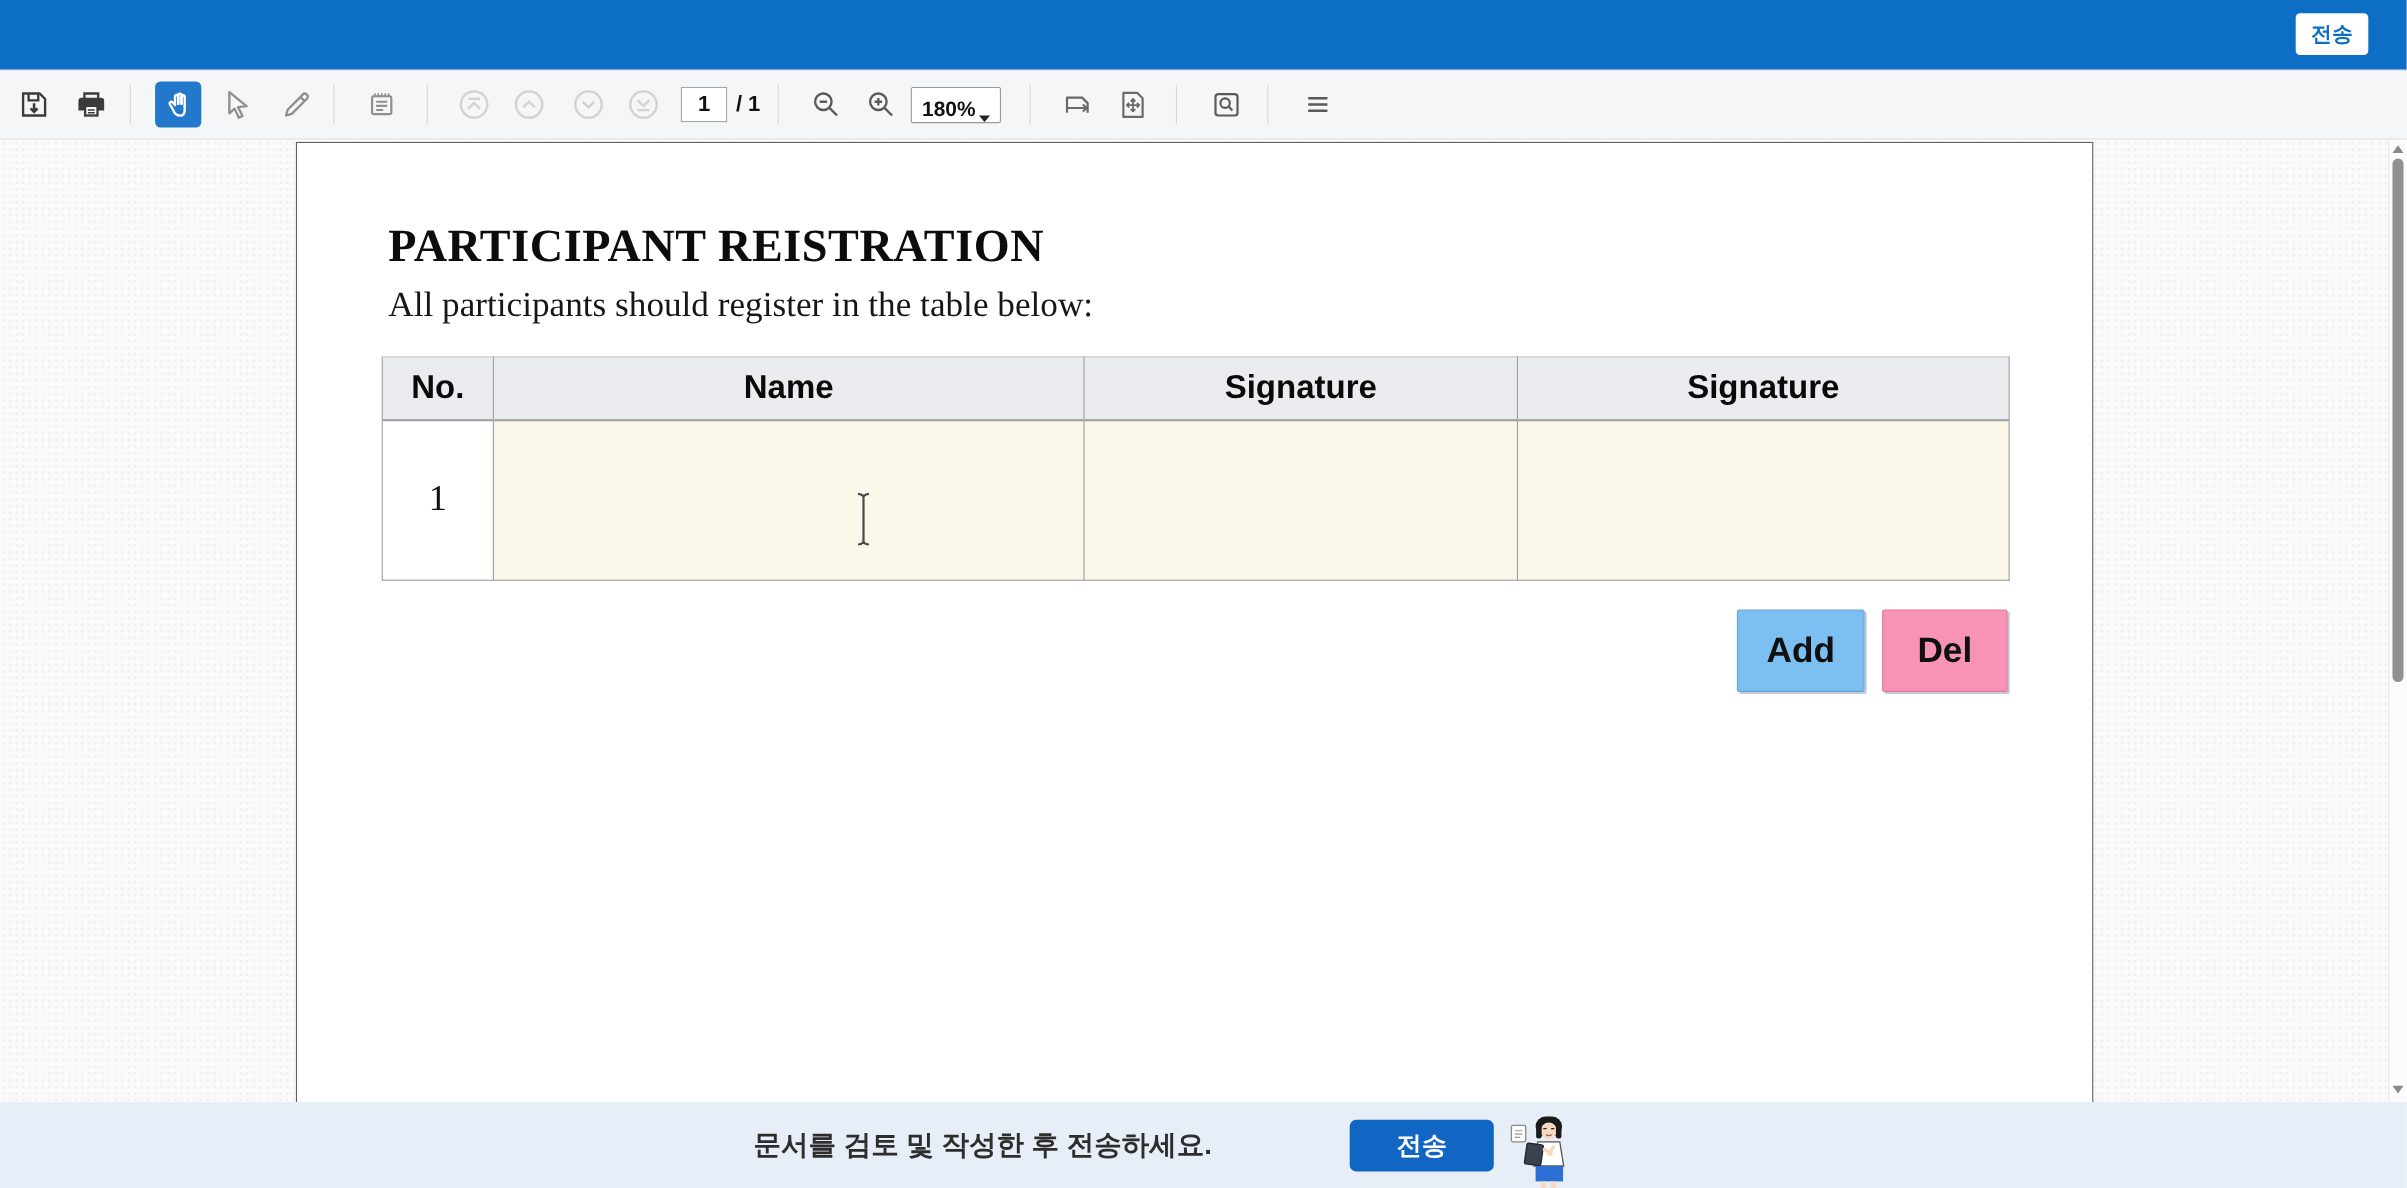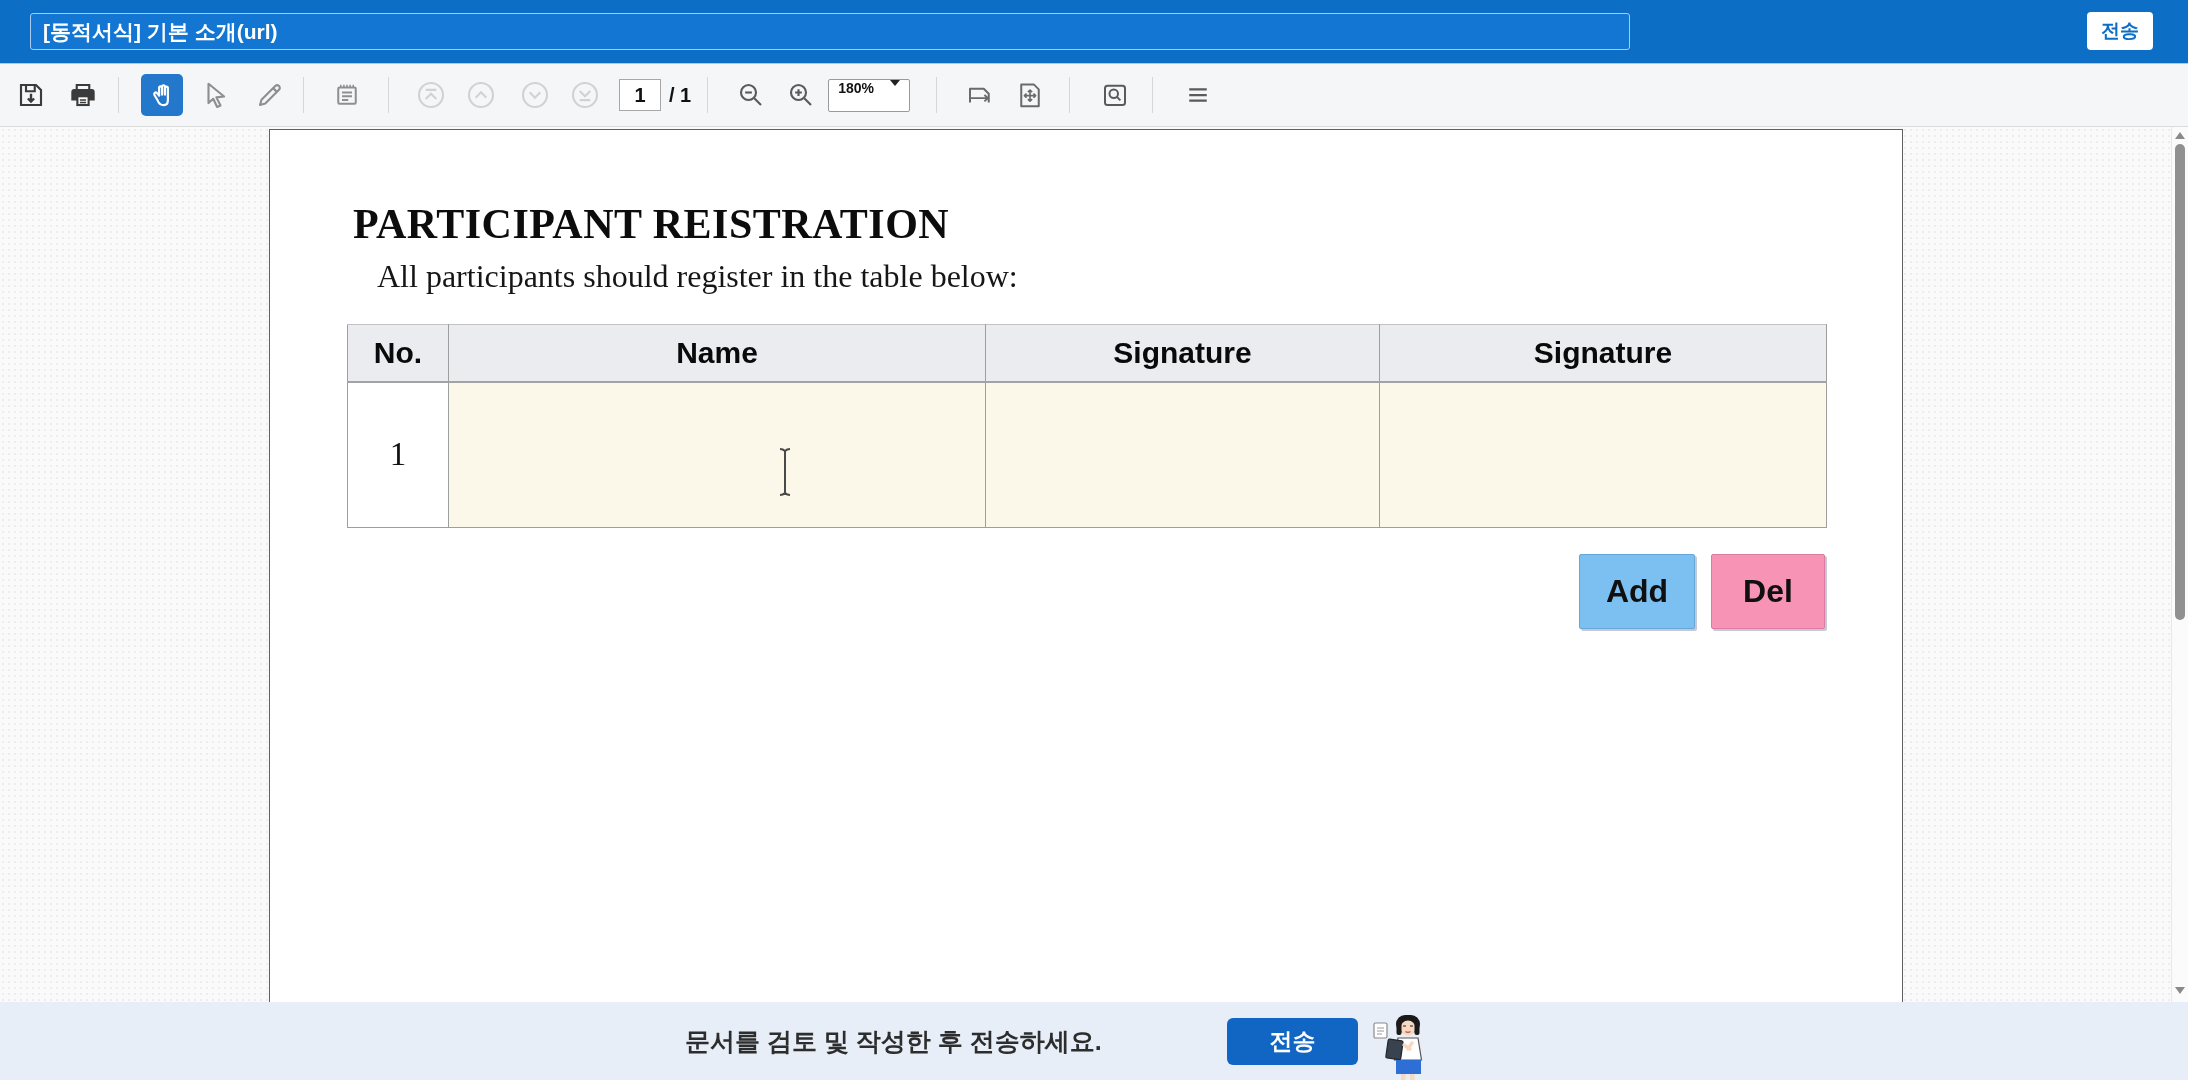--- a/index.html
+++ b/index.html
@@ -26,36 +26,36 @@
   .tb-icon { width:30px; height:30px; display:flex; align-items:center; justify-content:center; flex:0 0 auto; }
   .tb-icon svg { display:block; }
   .tb-divider { width:1px; height:36px; background:#d7d7d7; flex:0 0 auto; }
   .tool-active { width:42px; height:42px; background:#2478cb; border-radius:5px;
                  display:flex; align-items:center; justify-content:center; flex:0 0 auto; }
   .nav-btn { width:32px; height:32px; display:flex; align-items:center; justify-content:center; flex:0 0 auto; }
   .page-input { width:42px; height:32px; border:1px solid #a8a8a8; background:#fff; text-align:center;
                 font-weight:bold; font-size:20px; color:#111; font-family:"Liberation Sans", sans-serif; flex:0 0 auto; }
   .page-total { font-weight:bold; font-size:20px; color:#111; flex:0 0 auto; }
   .zoom-select { width:82px; height:33px; background:#fff; border:1px solid #9a9a9a; border-radius:2px;
-                 display:flex; align-items:flex-start; justify-content:space-between; padding:0 9px;
-                 font-weight:bold; font-size:14px; color:#111; cursor:pointer; flex:0 0 auto; }
+                 display:flex; align-items:flex-end; justify-content:space-between; padding:0 9px;
+                 font-weight:bold; font-size:19px; color:#111; cursor:pointer; flex:0 0 auto; }
   .caret-down { width:0; height:0; border-left:5px solid transparent; border-right:5px solid transparent;
                 border-top:6px solid #222; }
 
   
   .doc-area { position:absolute; left:0; top:127px; width:2171px; height:875px;
               background-color:#fafafa;
               background-image:radial-gradient(circle, #ededed 1px, transparent 1px);
               background-size:6px 6px; overflow:hidden; }
   .page { position:absolute; left:269px; top:2px; width:1634px; height:920px;
           background:#ffffff; border:1px solid #606060; }
   .doc-heading { position:absolute; left:83px; top:70px; font-family:Liberation Serif, serif;
                  font-weight:bold; font-size:42px; color:#0c0c0c; letter-spacing:0.5px; }
   .doc-subtitle { position:absolute; left:83px; top:128px; font-family:"Liberation Serif", serif;
-                  font-weight:normal; font-size:32px; color:#161616;margin-left:24px; }
+                  font-weight:normal; font-size:32px; color:#161616; }
 
   table.reg-table { position:absolute; left:77px; top:194px; width:1479px;
                     border-collapse:collapse; table-layout:fixed; }
   .reg-table th, .reg-table td { border:1px solid #9e9e9e; }
   .reg-table thead th { height:57px; background:#eaecef; font-family:"Liberation Sans", sans-serif;
                         font-weight:bold; font-size:30px; color:#0a0a0a; text-align:center;
                         border-top-color:#c2c2c2; border-bottom:2px solid #a3a3a3; }
   .reg-table tbody td { height:146px; background:#fbf7e9; }
   .reg-table tbody td.cell-no { background:#ffffff; text-align:center;
                         font-family:"Liberation Serif", serif; font-size:33px; color:#111; }
@@ -91,21 +91,20 @@
              font-weight:bold; font-size:23px; cursor:pointer;
              font-family:"Liberation Sans", sans-serif; }
   .bb-character { position:absolute; left:1372px; top:5px; }
 </style>
 </head>
 <body>
 
 <div class="app">
 
   <header class="topbar">
-    <input class="doc-title-input" value="[동적서식] 기본 소개(url)" style="">
     <button class="topbar-send">전송</button>
   </header>
 
   <div class="toolbar">
 
     <div class="tb-icon" style="margin-left:16px">
       <svg width="30" height="30" viewBox="0 0 24 24" fill="none" stroke="#3b3b3b" stroke-width="1.7">
         <path d="M4 4 h12 l4 4 v12 h-16 z"></path>
           <path d="M8 4 v5 h7 v-5"></path>
         <path d="M12 11 v6 M9.5 14.8 L12 17.3 L14.5 14.8" stroke-width="1.9"></path>

